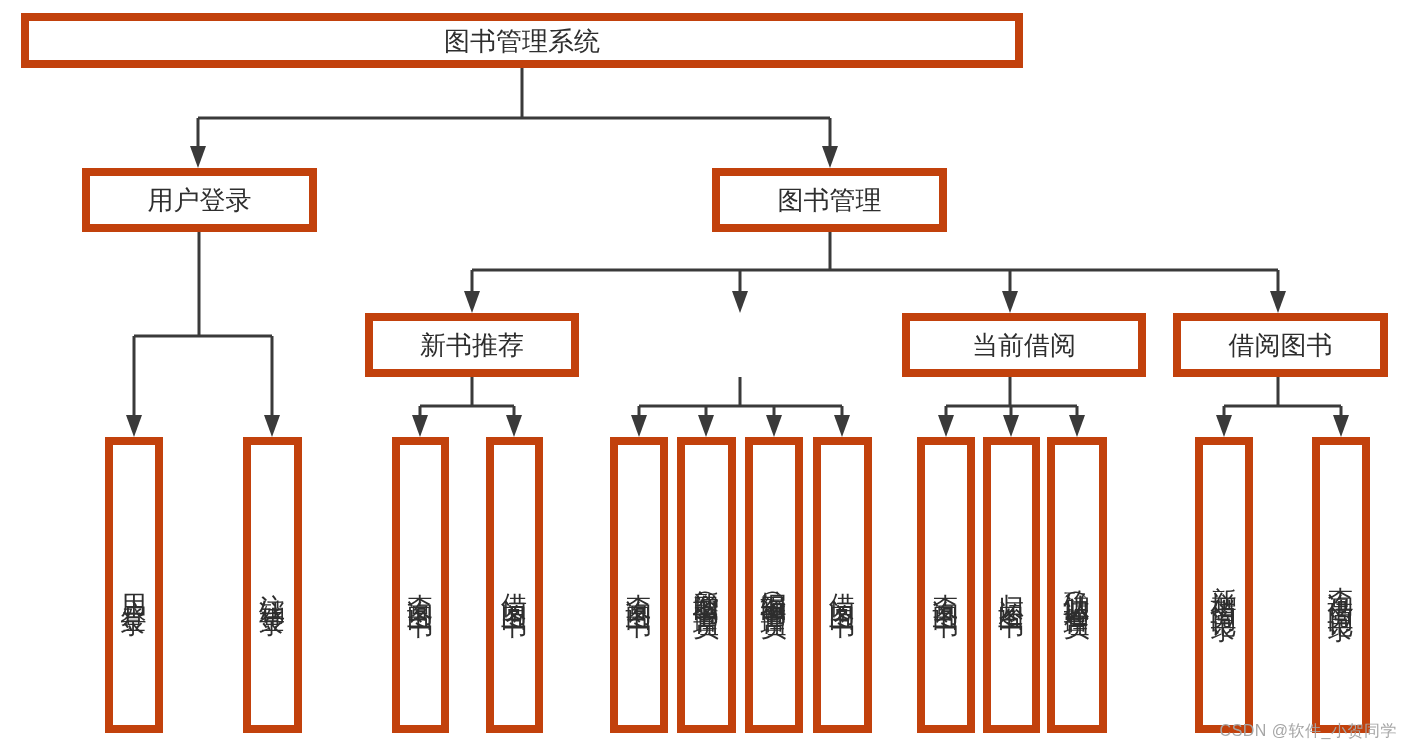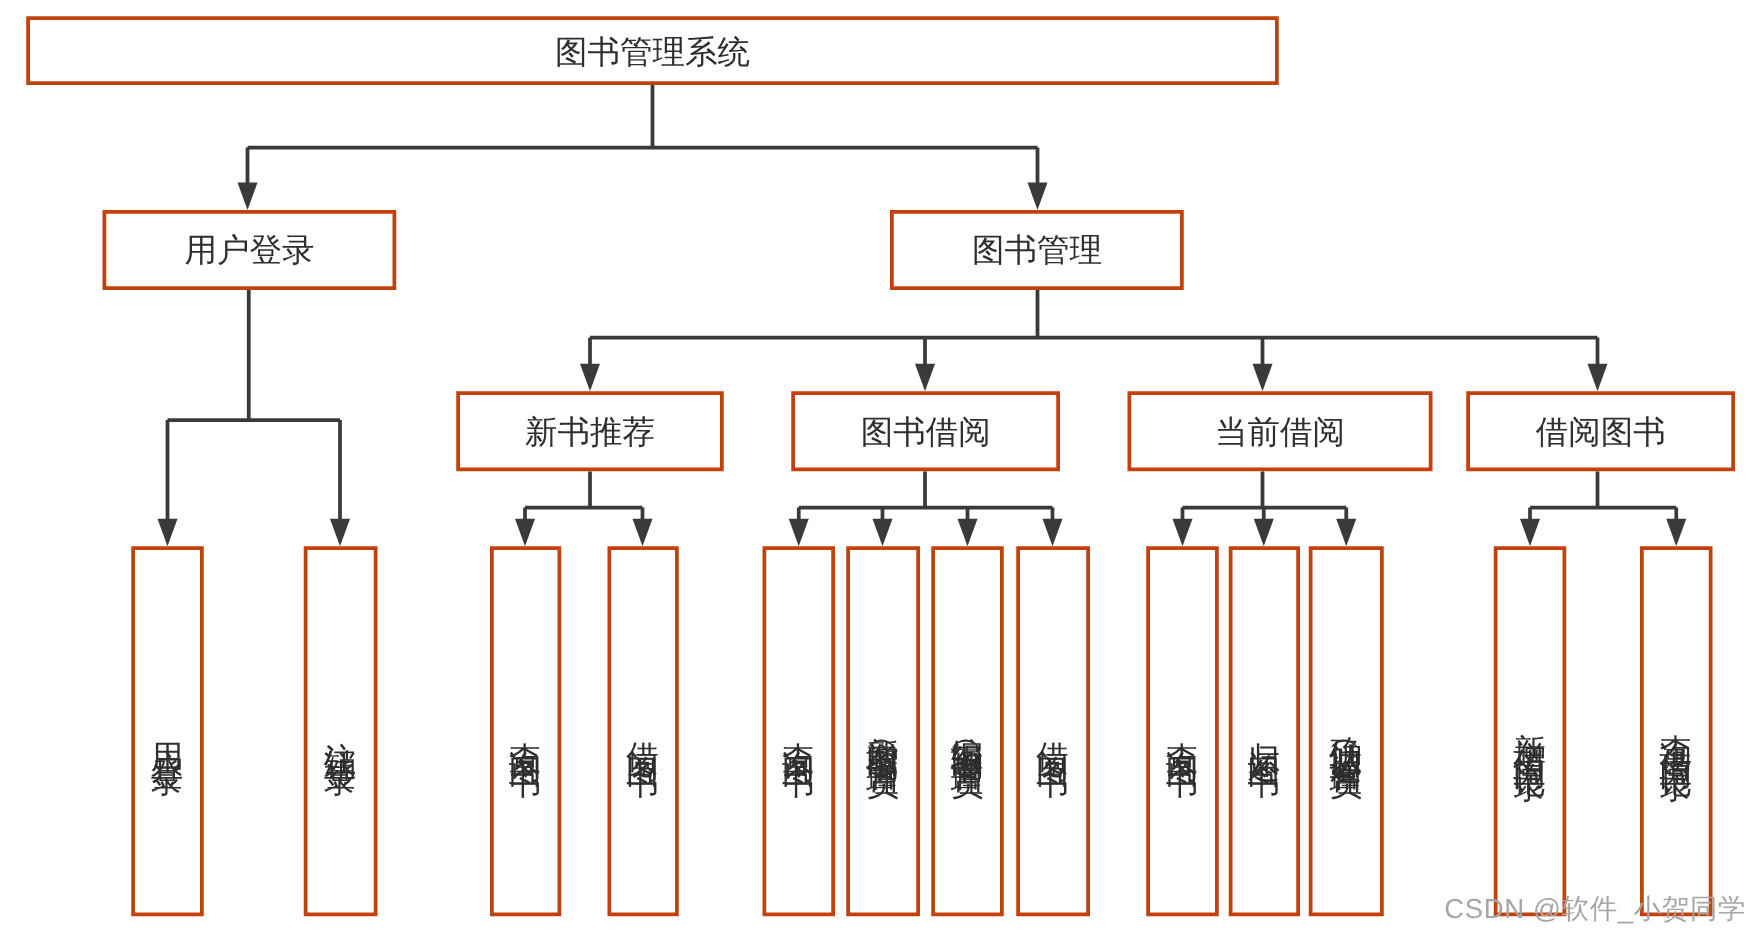--- a/index.html
+++ b/index.html
@@ -14,21 +14,21 @@
   }
   .wires {
     position: absolute;
     left: 0; top: 0;
     width: 1405px; height: 747px;
     z-index: 1;
   }
   .node {
     position: absolute;
     box-sizing: border-box;
-    border: 3px solid #c2410c;
+    border: 8px solid #c2410c;
     background: #ffffff;
     display: flex;
     align-items: center;
     justify-content: center;
     z-index: 2;
     font-size: 26px;
     line-height: 1;
     white-space: nowrap;
   }
   .node.v {
@@ -62,21 +62,21 @@
   #l-return-books    { left: 983px;  width: 57px; }
   #l-confirm-return  { left: 1047px; width: 60px; }
   #l-add-record      { left: 1195px; width: 58px; }
   #l-query-record    { left: 1312px; width: 58px; }
 
   .watermark {
     position: absolute;
     right: 8px;
     bottom: 5px;
     z-index: 5;
-    font-size: 22px;
+    font-size: 16px;
     letter-spacing: 0.5px;
     color: #a6a6a6;
   }
 </style>
 </head>
 <body>
 
 <div class="stage">
 
   <svg class="wires" viewBox="0 0 1405 747" xmlns="http://www.w3.org/2000/svg">
@@ -110,21 +110,20 @@
       <polygon points="1333,415 1349,415 1341,437"></polygon>
     </g>
   </svg>
 
   <div class="node h" id="n-root">图书管理系统</div>
 
   <div class="node h" id="n-user-login">用户登录</div>
   <div class="node h" id="n-book-mgmt">图书管理</div>
 
   <div class="node h" id="n-new-book">新书推荐</div>
-  <div class="node h" id="n-book-borrow">图书借阅</div>
   <div class="node h" id="n-cur-borrow">当前借阅</div>
   <div class="node h" id="n-borrow-rec">借阅图书</div>
 
   <div class="node v leaf" id="l-user-login">用户登录</div>
   <div class="node v leaf" id="l-logout">注销登录</div>
 
   <div class="node v leaf" id="l-query-books-1">查询图书</div>
   <div class="node v leaf" id="l-borrow-books-1">借阅图书</div>
 
   <div class="node v leaf" id="l-query-books-2">查询图书</div>

